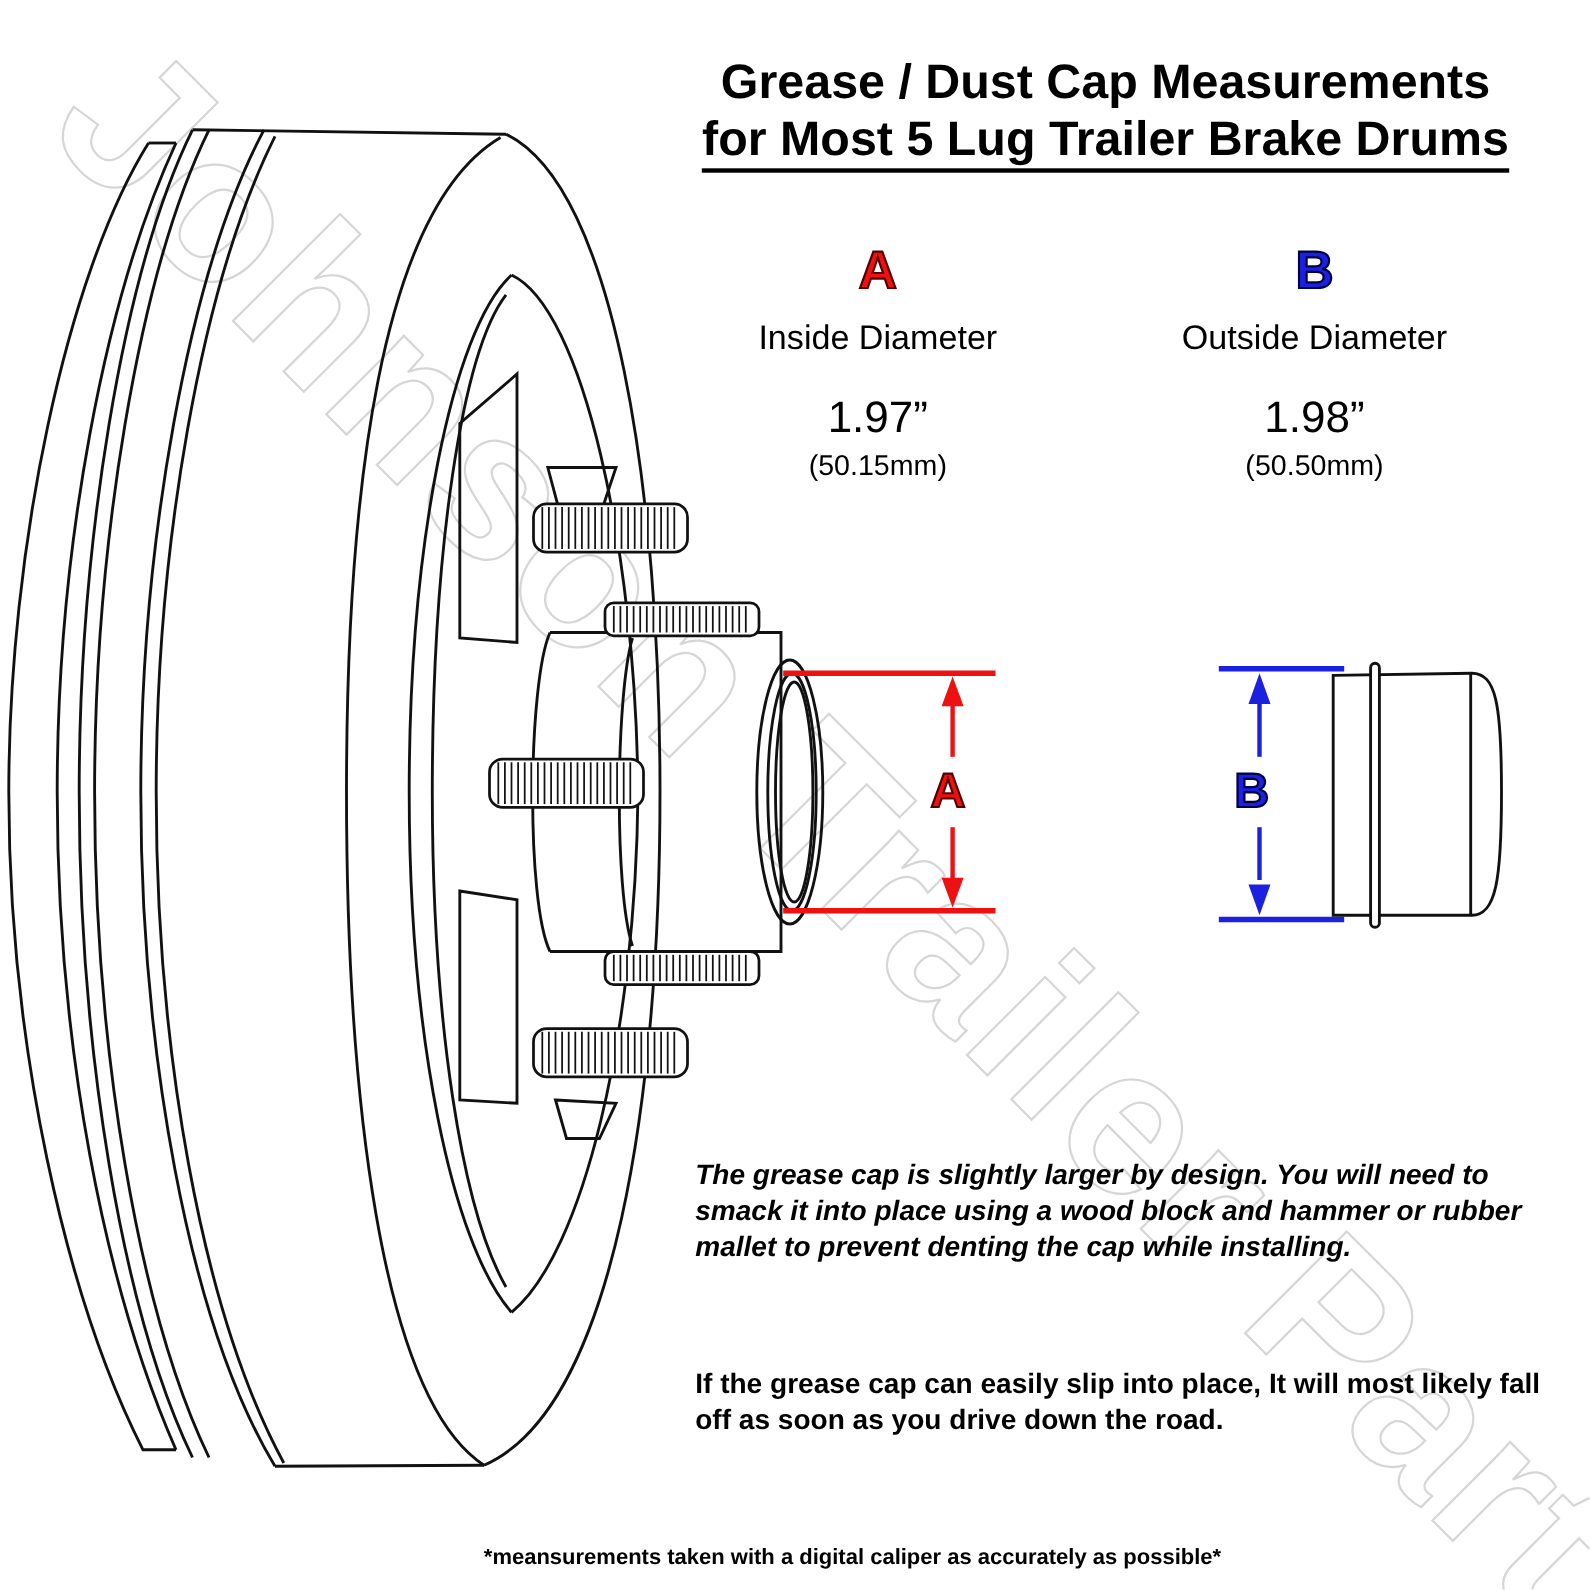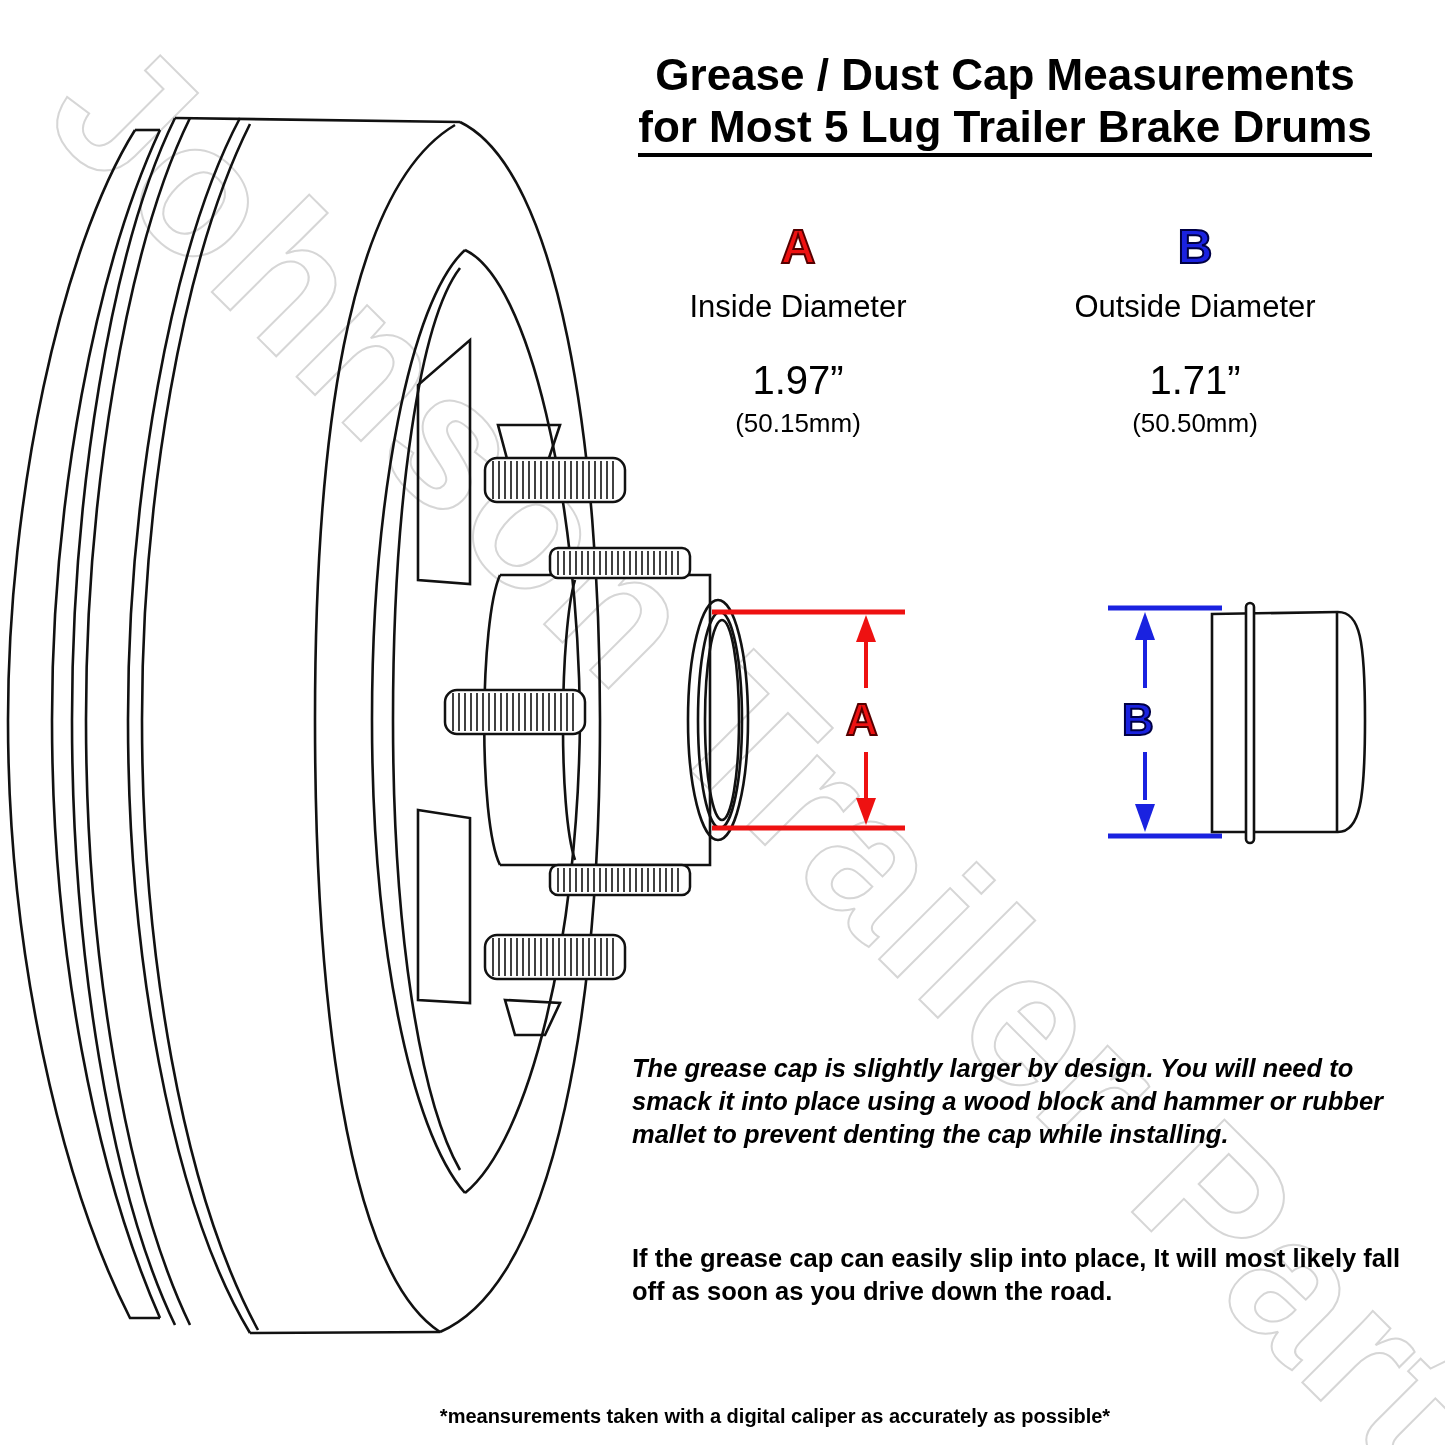--- a/index.html
+++ b/index.html
@@ -226,19 +226,19 @@
 <div class="abs title title-line1">Grease / Dust Cap Measurements</div>
 <div class="abs title title-line2"><span>for Most 5 Lug Trailer Brake Drums</span></div>
 
 <div class="abs col col-a letter letter-a">A</div>
 <div class="abs col col-a label">Inside Diameter</div>
 <div class="abs col col-a value">1.97”</div>
 <div class="abs col col-a metric">(50.15mm)</div>
 
 <div class="abs col col-b letter letter-b">B</div>
 <div class="abs col col-b label">Outside Diameter</div>
-<div class="abs col col-b value">1.71”</div>
+<div class="abs col col-b value">1.98”</div>
 <div class="abs col col-b metric">(50.50mm)</div>
 
 <div class="abs note note-1">The grease cap is slightly larger by design. You will need to smack it into place using a wood block and hammer or rubber mallet to prevent denting the cap while installing.</div>
 <div class="abs note note-2">If the grease cap can easily slip into place, It will most likely fall off as soon as you drive down the road.</div>
 
 <div class="abs footer">*meansurements taken with a digital caliper as accurately as possible*</div>
 
 </body></html>

